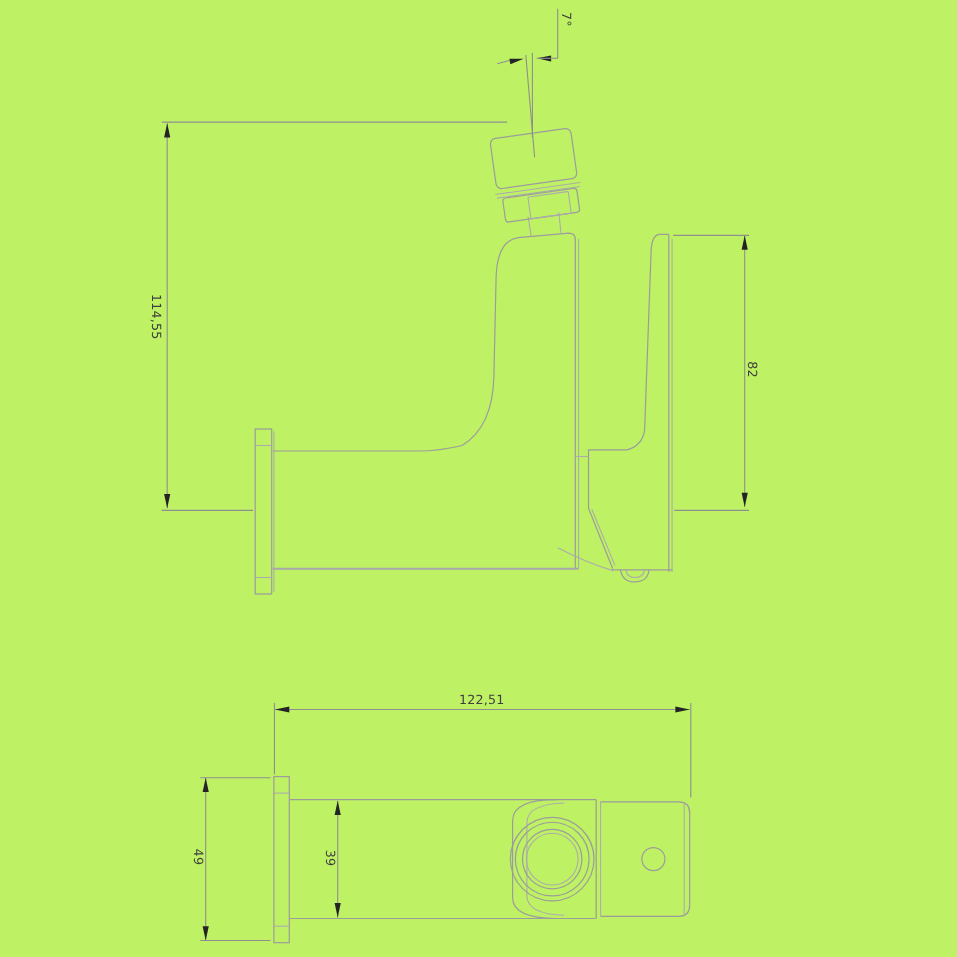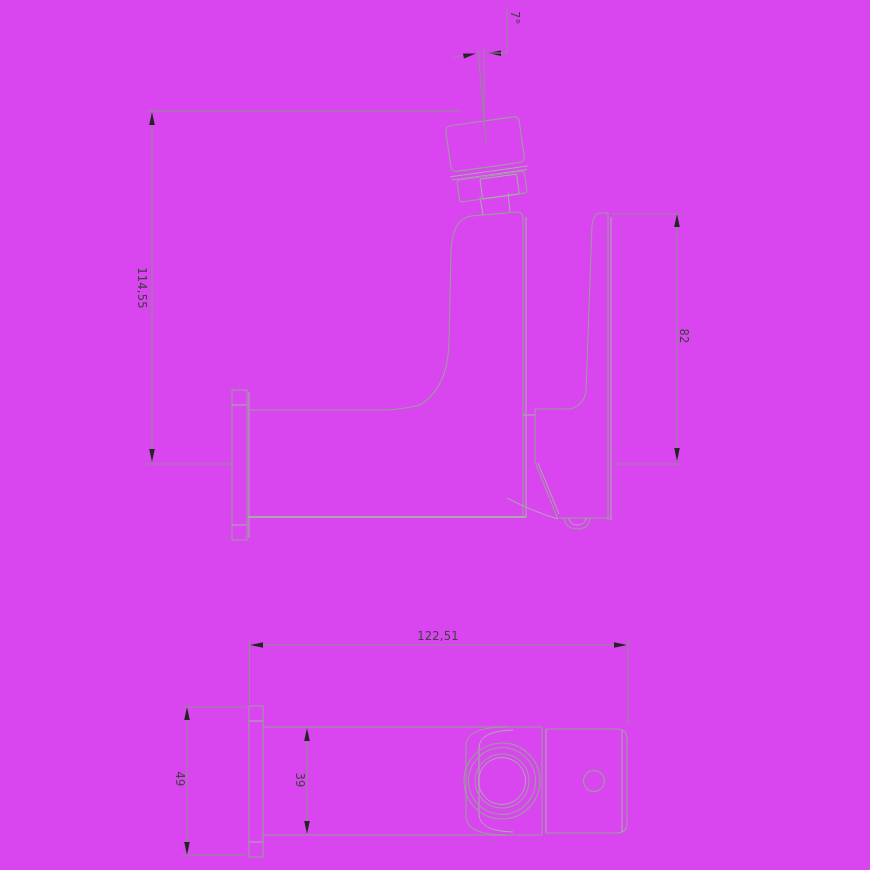--- a/index.html
+++ b/index.html
@@ -1,17 +1,17 @@
 <!DOCTYPE html>
 <html><head>
 <meta charset="utf-8">
 <style>
   html,body{margin:0;padding:0;background:#ffffff;}
   .sheet{
-    width:870px;height:870px;position:relative;background:#d946ef;
+    width:870px;height:870px;position:relative;background:#bef264;
     font-family:"DejaVu Sans", sans-serif;overflow:hidden;
   }
   svg{display:block;}
   .geo{stroke:#9c9c9c;stroke-width:1.1;fill:none;}
   .geo2{stroke:#acacac;stroke-width:1;fill:none;}
   .geoth{stroke:#a9a9a9;stroke-width:1.8;fill:none;}
   .dim{stroke:#8f8f8f;stroke-width:1;fill:none;}
   .arr{fill:#242424;stroke:none;}
   .dimtxt{
     fill:#3f3f3f;font-size:11.5px;letter-spacing:0.2px;

